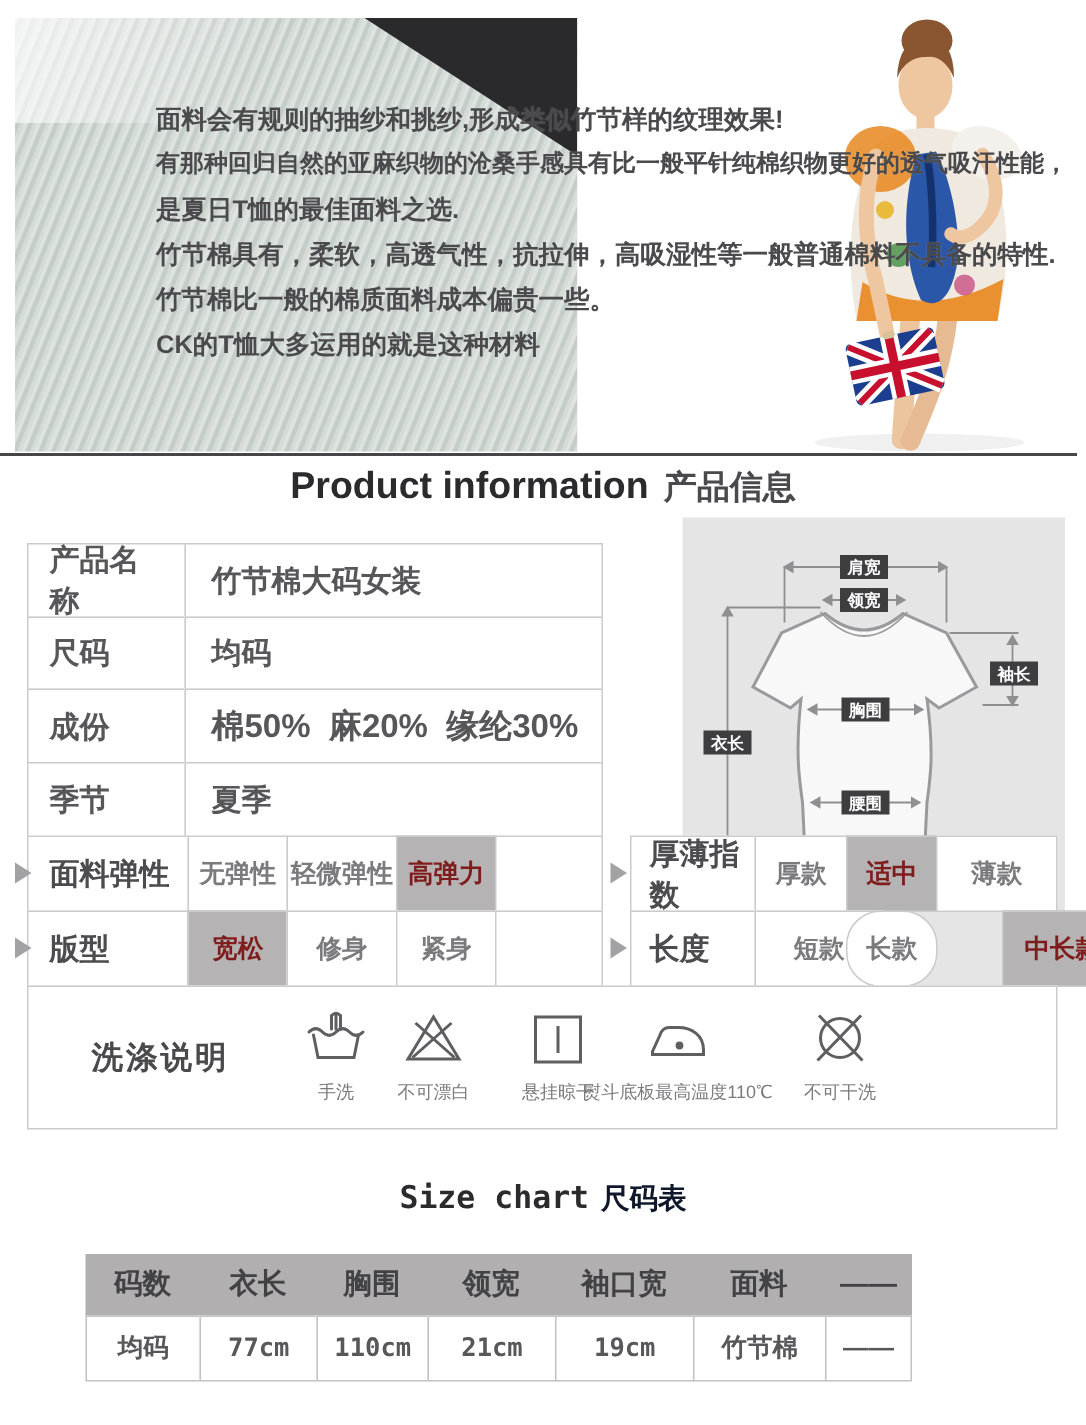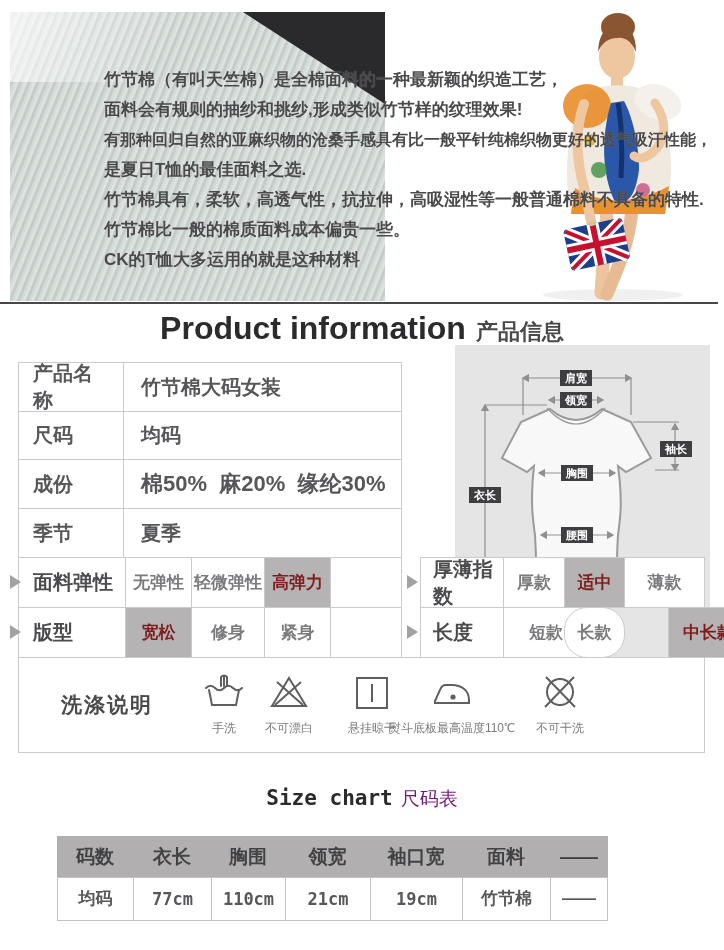--- a/index.html
+++ b/index.html
@@ -13,25 +13,25 @@
     background:linear-gradient(115deg,rgba(255,255,255,.75),rgba(255,255,255,0) 70%);}
   .fabric-dark{position:absolute;right:0;top:0;width:142px;height:92px;
     background:#2a2a2d;clip-path:polygon(0 0,100% 0,100% 100%);}
   .model{position:absolute;left:385px;top:0;width:339px;height:302px;background:#fff;}
   .banner-text{position:absolute;left:104px;top:70px;width:618px;z-index:5;}
   .bline{font-size:17px;font-weight:bold;color:#4a4a4c;line-height:19px;margin-bottom:11px;
     text-shadow:0 0 1px rgba(255,255,255,.25);white-space:nowrap;}
   .divider{position:absolute;left:0;top:302px;width:718px;height:2px;background:#47474a;}
   
   .h1{position:absolute;left:0;top:310px;width:724px;text-align:center;z-index:2;}
-  .h1 .en{font-size:32px;font-weight:bold;color:#2b2b2d;letter-spacing:0px;}
+  .h1 .en{font-size:25px;font-weight:bold;color:#2b2b2d;letter-spacing:0px;}
   .h1 .zh{font-size:22px;font-weight:bold;color:#4a4a4c;margin-left:10px;text-align:right;}
   .h2{position:absolute;left:0;top:786px;width:724px;text-align:center;}
   .h2 .en{font-family:"DejaVu Sans Mono",monospace;font-size:21px;font-weight:bold;color:#2b2b2d;}
-  .h2 .zh{font-size:19px;font-weight:normal;color:#701a75;margin-left:8px;}
+  .h2 .zh{font-size:19px;font-weight:bold;color:#0f172a;margin-left:8px;}
   
   .cell{position:absolute;box-sizing:border-box;border:1px solid #cbcbcb;background:#fff;
     display:flex;align-items:center;color:#57575a;font-weight:bold;}
   .lab{font-size:20px;padding:0 14px;}
   .lab-j{justify-content:flex-end;}
   .val{font-size:20px;padding-left:17px;}
   .opt{font-size:17px;justify-content:center;color:#7b7b7e;}
   .sel{background:#b5b3b4;color:#7f1d1d;}
   .speclab{font-size:20px;padding-left:14px;color:#4c4c4f;}
   .speclab-j{justify-content:space-between;padding-right:16px;}
@@ -95,21 +95,20 @@
         <rect x="24" y="0" width="12" height="42" fill="#ffffff"></rect>
         <rect x="0" y="15" width="60" height="12" fill="#ffffff"></rect>
         <rect x="27" y="0" width="6" height="42" fill="#c8102e"></rect>
         <rect x="0" y="18" width="60" height="6" fill="#c8102e"></rect>
         <rect x="26" y="-3" width="8" height="5" rx="2" fill="#d8c29a"></rect>
       </g>
     </svg>
   </div>
 
   <div class="banner-text">
-    <div class="bline">竹节棉（有叫天竺棉）是全棉面料的一种最新颖的织造工艺，</div>
     <div class="bline">面料会有规则的抽纱和挑纱,形成类似竹节样的纹理效果!</div>
     <div class="bline" style="font-size:16px;">有那种回归自然的亚麻织物的沧桑手感具有比一般平针纯棉织物更好的透气吸汗性能，</div>
     <div class="bline">是夏日T恤的最佳面料之选.</div>
     <div class="bline">竹节棉具有，柔软，高透气性，抗拉伸，高吸湿性等一般普通棉料不具备的特性.</div>
     <div class="bline">竹节棉比一般的棉质面料成本偏贵一些。</div>
     <div class="bline">CK的T恤大多运用的就是这种材料</div>
   </div>
 
   <div class="divider"></div>
 

